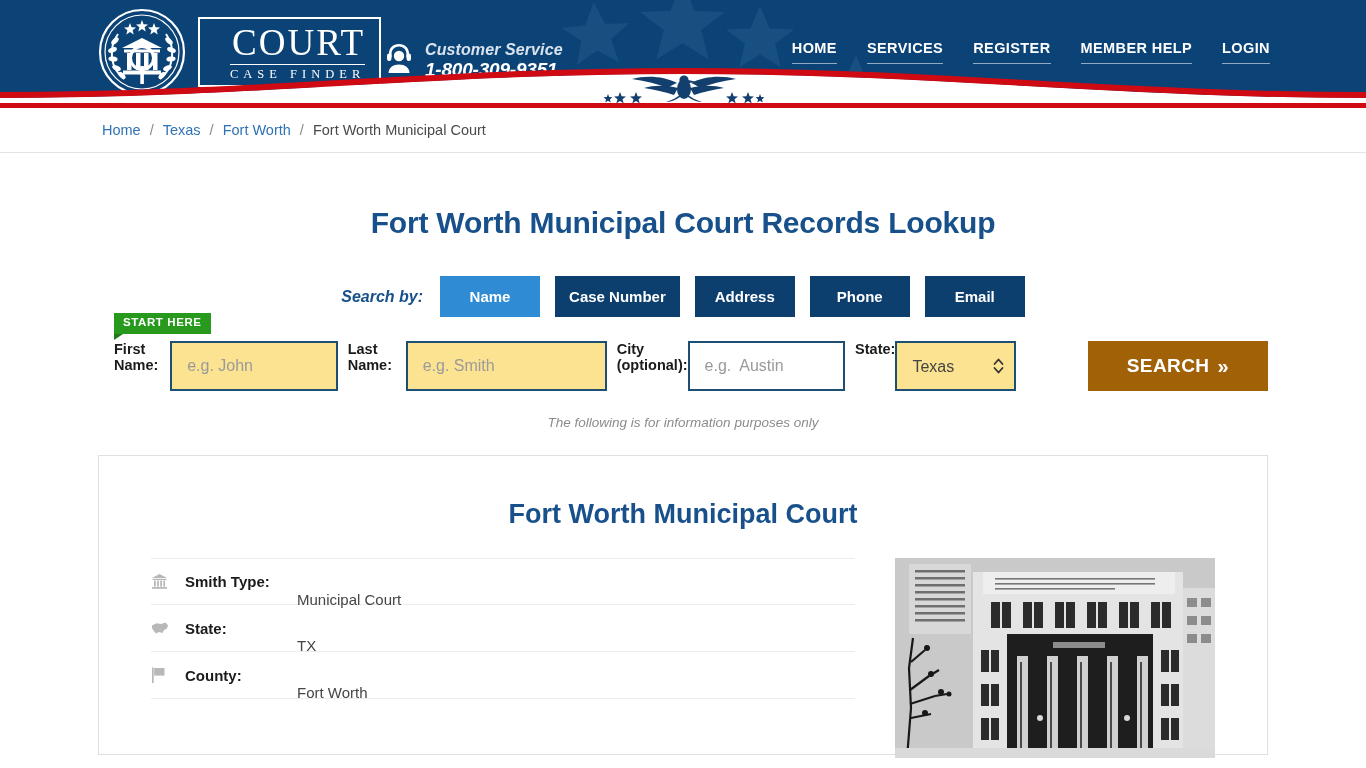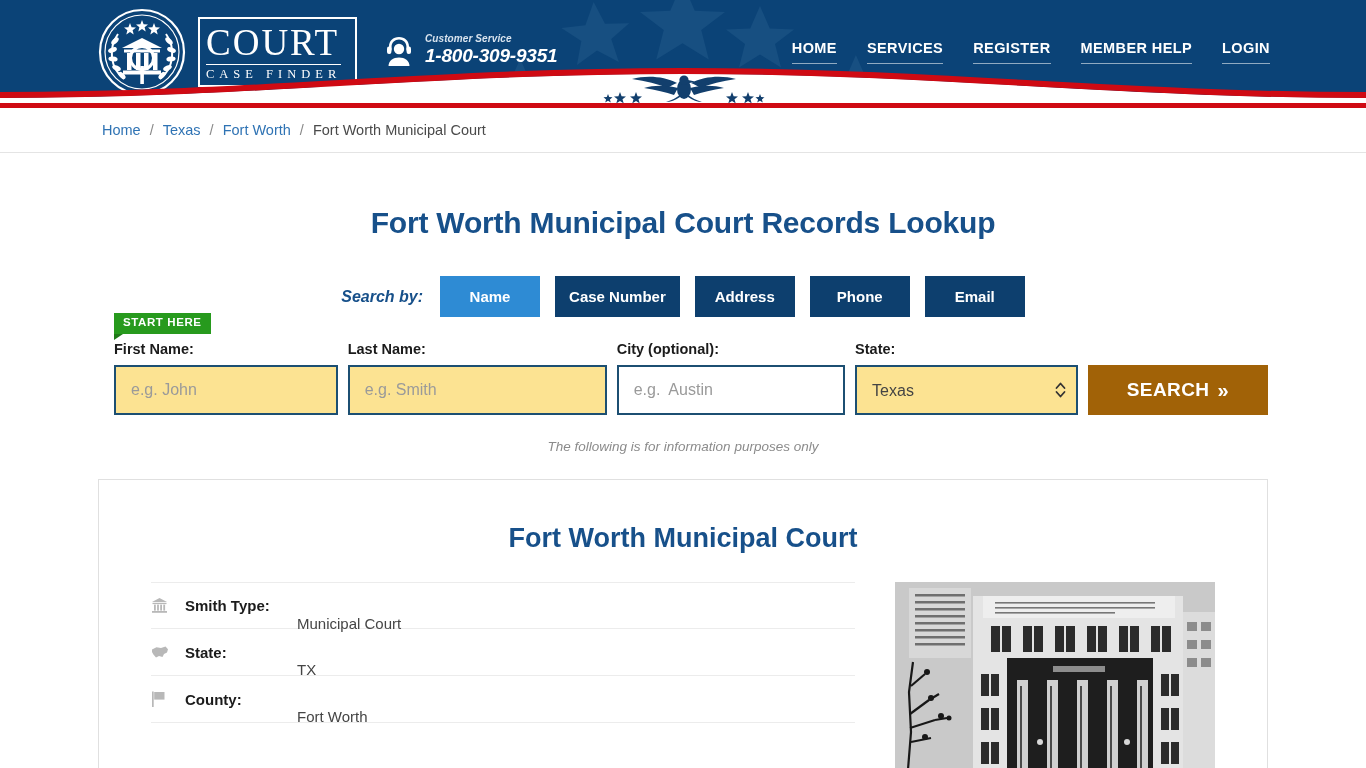--- a/index.html
+++ b/index.html
@@ -29,22 +29,22 @@
 
   
   .logo-wrap {
     position: absolute;
     left: 98px; top: 8px;
     display: flex; align-items: center; gap: 12px;
   }
   .logo-emblem { width: 88px; height: 88px; display: block; }
   .logo-text-box {
     border: 2px solid #ffffff;
-    padding: 5px 14px 4px 6px;
-    display: flex; flex-direction: column; align-items: flex-start;
+    padding: 5px 14px 4px 30px;
+    display: flex; flex-direction: column; align-items: flex-end;
   }
   .logo-word {
     font-family: "Liberation Serif", serif;
     font-size: 37px;
     letter-spacing: 2px;
     color: #ffffff;
     line-height: 1;
     font-weight: 400;
   }
   .logo-rule { width: 100%; height: 1px; background: #ffffff; margin: 3px 0 3px; }
@@ -57,22 +57,22 @@
   }
 
   
   .cs-wrap {
     position: absolute;
     left: 384px; top: 33px;
     display: flex; align-items: center; gap: 11px;
   }
   .cs-icon { width: 30px; height: 32px; display: block; }
   .cs-label {
-    font-size: 10px; font-style: italic; font-weight: bold;
-    color: #d8e3ee; line-height: 1.15; letter-spacing: .1px;
+    font-size: 16px; font-style: italic; font-weight: bold;
+    color: #d8e3ee; line-height: 1.15; letter-spacing: .1px; margin-top: 8px;
   }
   .cs-phone {
     font-size: 19px; font-style: italic; font-weight: bold;
     color: #ffffff; line-height: 1.15; letter-spacing: -.2px;
   }
 
   
   .nav {
     position: absolute;
     right: 96px; top: 40px;
@@ -143,21 +143,21 @@
   }
   .tab.active { background: #2e8bd4; }
 
   
   .formrow {
     position: relative;
     margin: 24px 0 0 16px;
     padding: 0 98px;
     display: flex; align-items: flex-end; gap: 10px;
   }
-  .field { display: flex; flex-direction: column; }
+  .field { display: flex; flex-direction: row; }
   .f-first { width: 234px; }
   .f-last  { width: 271px; }
   .f-city  { width: 239px; }
   .f-state { width: 233px; }
   .fld-label {
     font-size: 14.5px; font-weight: bold; color: #1b1b1b;
     margin-bottom: 8px;
   }
   .inp {
     height: 50px;

